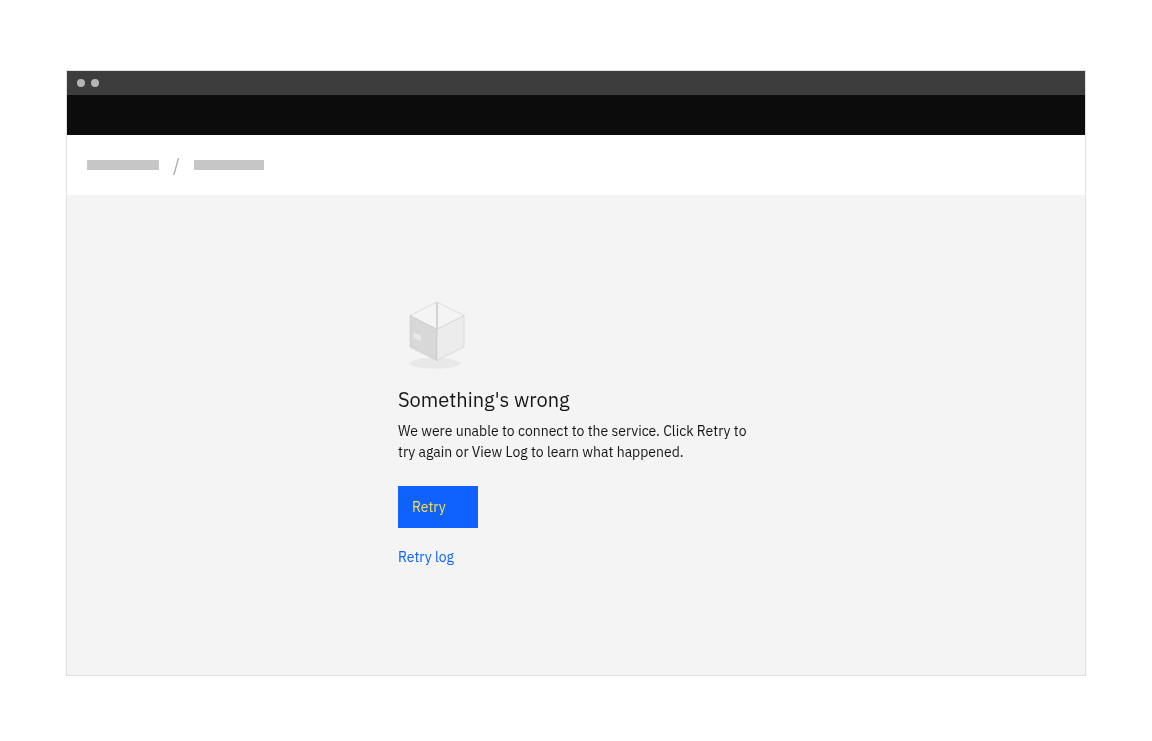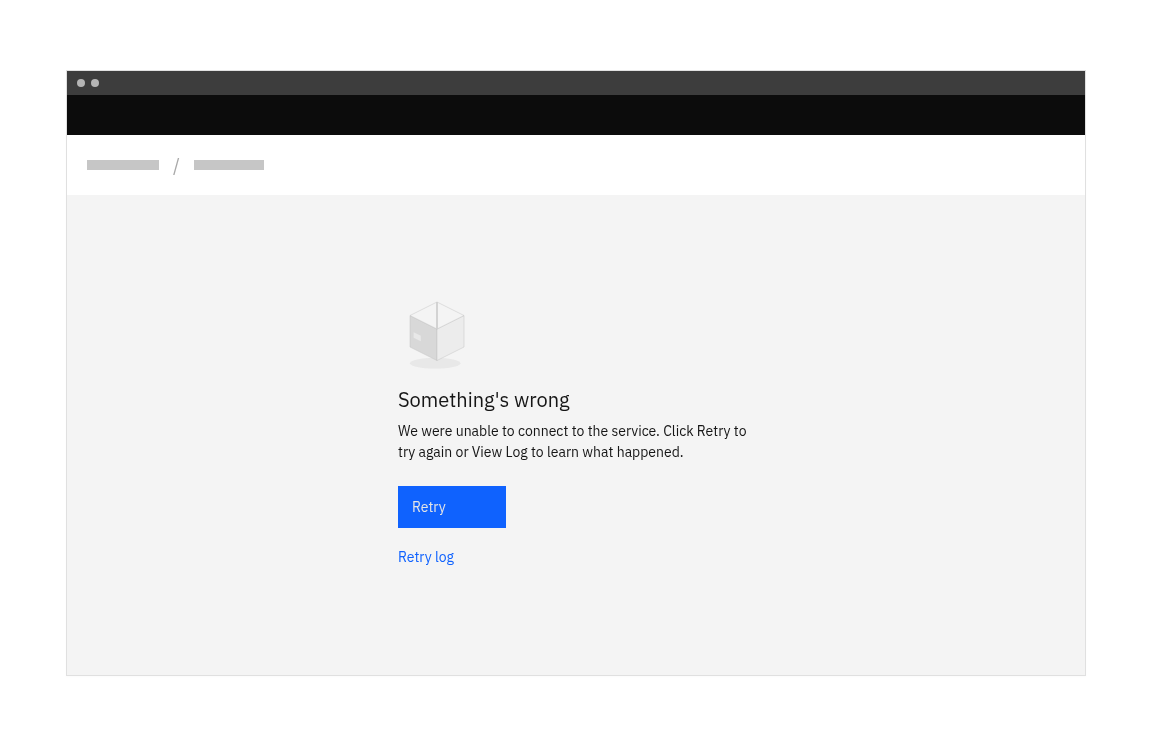--- a/index.html
+++ b/index.html
@@ -86,24 +86,24 @@
     }
     .error-desc {
       font-size: 14px;
       color: #161616;
       line-height: 1.45;
       margin-bottom: 24px;
     }
     .retry-button {
       display: inline-block;
       background: #0f62fe;
-      color: #e5e5e5;
+      color: #fde047;
       border: none;
       font-size: 14px;
-      padding: 12px 60px 12px 14px;
+      padding: 12px 32px 12px 14px;
       cursor: pointer;
       font-family: inherit;
       margin-bottom: 20px;
       text-align: left;
     }
     .viewlog-link {
       display: block;
       color: #0f62fe;
       font-size: 14px;
       text-decoration: none;

